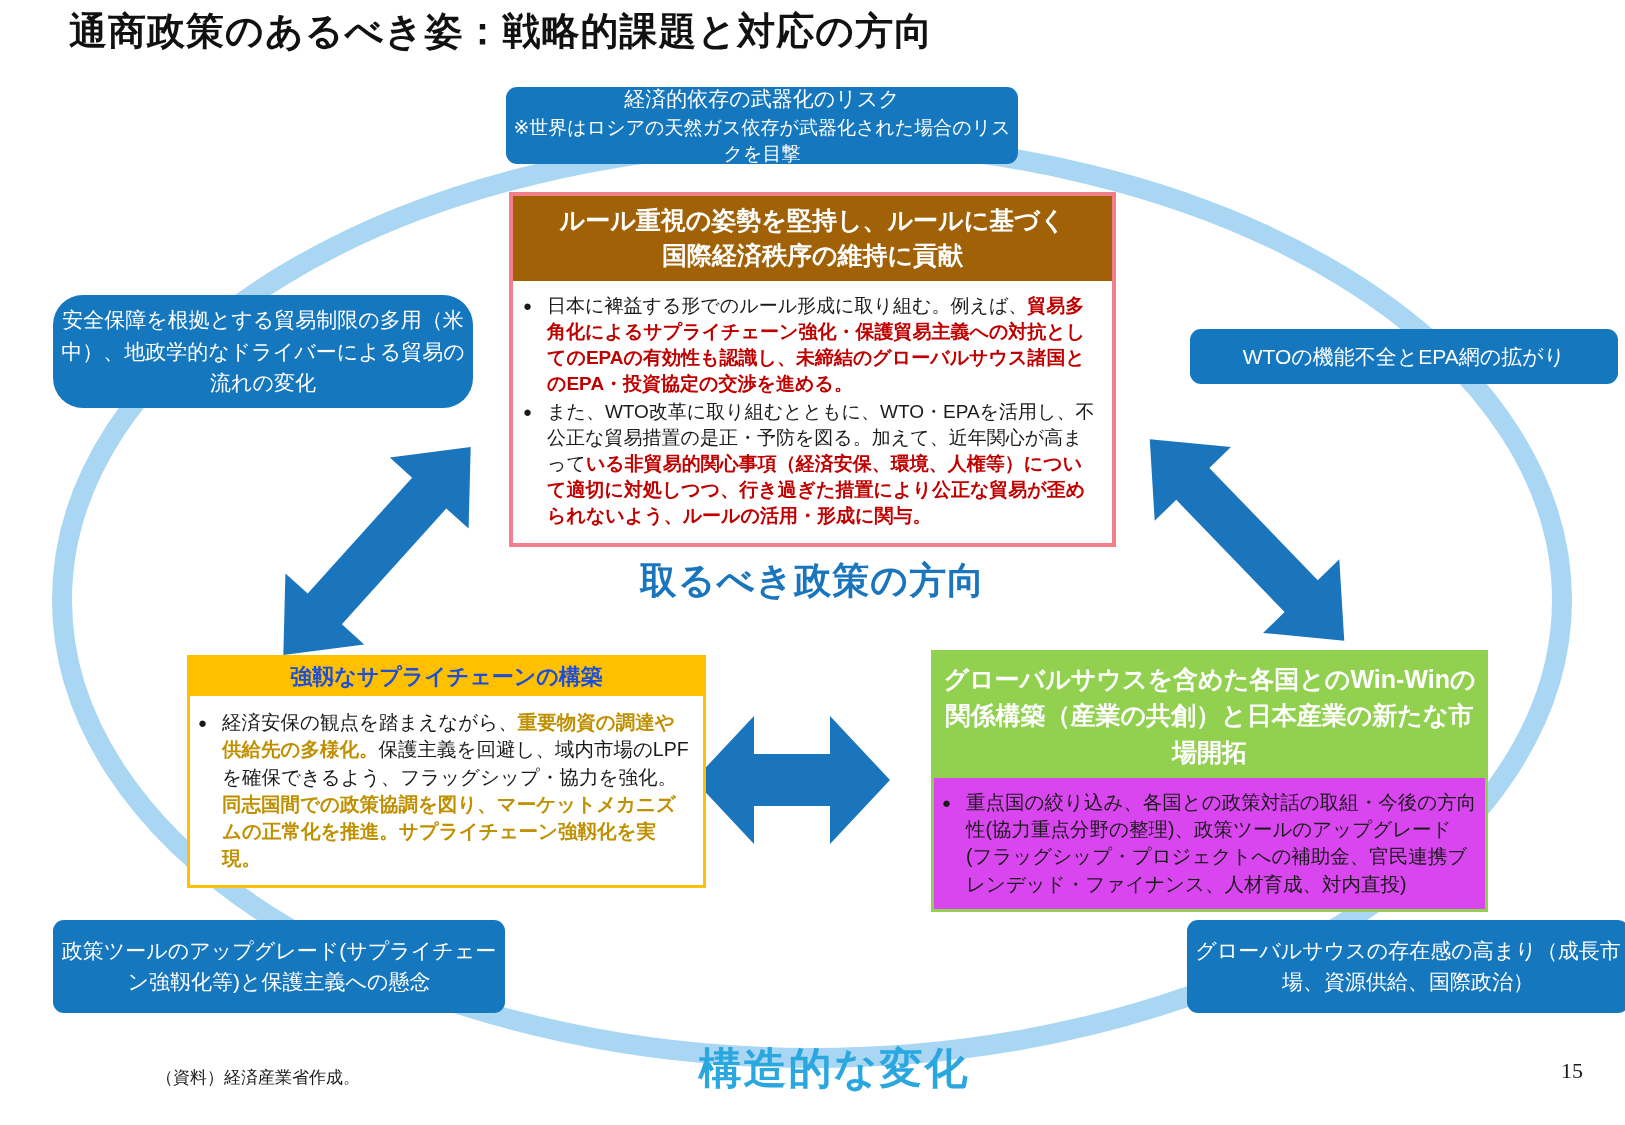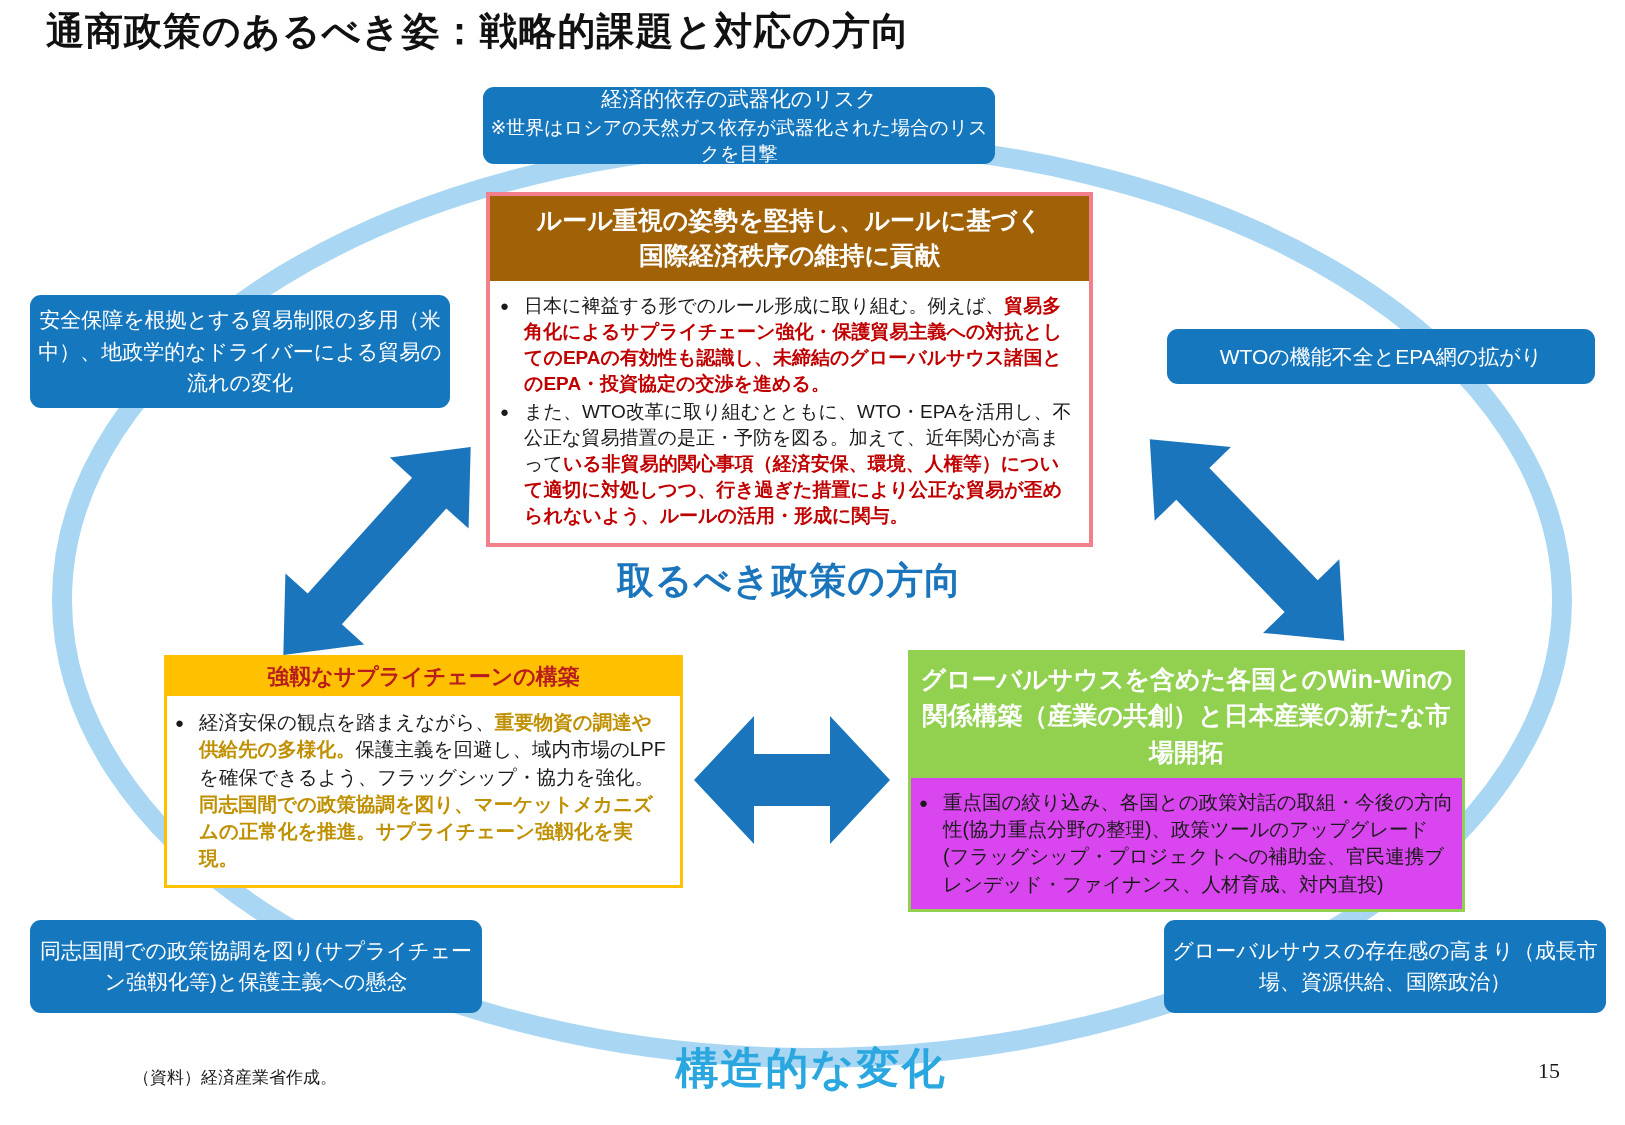--- a/index.html
+++ b/index.html
@@ -2,50 +2,50 @@
 <html><head>
 <meta charset="utf-8">
 <style>
   * { margin:0; padding:0; box-sizing:border-box; }
   html,body { background:#ffffff; }
   body { font-family:"Liberation Sans","DejaVu Sans",sans-serif; }
   .slide { position:relative; width:1625px; height:1125px; background:#ffffff; overflow:hidden; }
 
   .bg-svg { position:absolute; left:0; top:0; z-index:0; }
 
-  .layer { position:absolute; z-index:2; }
+  .layer { position:absolute; z-index:2;margin-left:23px; }
 
   .page-title { left:46px; top:6px; font-size:38px; font-weight:bold; color:#111111; letter-spacing:1px; }
 
   .blue-box { background:#1577BE; color:#ffffff; border-radius:11px; display:flex; flex-direction:column;
               align-items:center; justify-content:center; text-align:center; }
   .box-top    { left:483px; top:87px;  width:512px; height:77px; }
   .box-top .l1 { font-size:21px; }
   .box-top .l2 { font-size:19px; margin-top:2px; }
-  .box-left   { left:30px;  top:295px; width:420px; height:113px; font-size:21px; line-height:1.5; padding:0 8px; }
+  .box-left   { left:30px;  top:295px; width:420px; height:113px; font-size:21px; line-height:1.5; padding:0 8px;border-radius:30px; }
   .box-right  { left:1167px;top:329px; width:428px; height:55px;  font-size:21px; }
   .box-bleft  { left:30px;  top:920px; width:452px; height:93px;  font-size:21px; line-height:1.45; padding:0 6px; }
   .box-bright { left:1164px;top:920px; width:442px; height:93px;  font-size:21px; line-height:1.45; padding:0 6px; }
 
   .rule-box { left:486px; top:192px; width:607px; border:4px solid #F2808A; background:#ffffff; }
   .rule-head { background:#a16207; color:#ffffff; font-weight:bold; font-size:25px; text-align:center;
                line-height:1.4; padding:7px 2px 8px 2px; }
   .rule-body { padding:12px 14px 14px 10px; font-size:19px; line-height:1.37; color:#1a1a1a; }
 
   .bullet-row { display:flex; }
   .bullet-row + .bullet-row { margin-top:2px; }
   .bullet-mark { width:24px; flex:0 0 24px; font-size:15px; padding-top:3px; }
   .bullet-text { flex:1; }
   .em-red  { color:#C00000; font-weight:bold; }
   .em-gold { color:#BF9000; font-weight:bold; }
 
   .center-label { left:486px; top:556px; width:607px; text-align:center; font-size:37px; font-weight:bold; color:#1B75BC; letter-spacing:1px; }
 
   .supply-box { left:164px; top:655px; width:519px; border:3px solid #FFC000; background:#ffffff; }
-  .supply-head { background:#FFC000; color:#b91c1c; font-weight:bold; font-size:22px; text-align:center; padding:4px 2px; }
+  .supply-head { background:#FFC000; color:#1d4ed8; font-weight:bold; font-size:22px; text-align:center; padding:4px 2px; }
   .supply-body { padding:13px 10px 12px 8px; font-size:19.5px; line-height:1.4; color:#1a1a1a; }
 
   .gs-box { left:908px; top:650px; width:557px; border:3px solid #92D050; background:#d946ef; }
   .gs-head { background:#92D050; color:#ffffff; font-weight:bold; font-size:25px; text-align:center; line-height:1.45; padding:8px 4px; }
   .gs-body { padding:11px 8px 11px 8px; font-size:19.5px; line-height:1.4; color:#1a1a1a; }
 
   .bottom-label { left:486px; top:1040px; width:650px; text-align:center; font-size:43px; font-weight:bold; color:#2BA7E0; letter-spacing:2px; }
   .source-note { left:133px; top:1066px; font-size:17px; color:#1a1a1a; }
   .page-number { left:1538px; top:1058px; font-size:22px; color:#1a1a1a; font-family:"Liberation Serif","DejaVu Serif",serif; }
 </style>
@@ -115,21 +115,21 @@
     <div class="gs-head">グローバルサウスを含めた各国とのWin-Winの関係構築（産業の共創）と日本産業の新たな市場開拓</div>
     <div class="gs-body">
       <div class="bullet-row">
         <span class="bullet-mark">●</span>
         <div class="bullet-text">重点国の絞り込み、各国との政策対話の取組・今後の方向性(協力重点分野の整理)、政策ツールのアップグレード(フラッグシップ・プロジェクトへの補助金、官民連携ブレンデッド・ファイナンス、人材育成、対内直投)</div>
       </div>
     </div>
   </div>
 
   <div class="layer blue-box box-bleft">
-    <div>同志国間での政策協調を図り(サプライチェーン強靱化等)と保護主義への懸念</div>
+    <div>政策ツールのアップグレード(サプライチェーン強靱化等)と保護主義への懸念</div>
   </div>
 
   <div class="layer blue-box box-bright">
     <div>グローバルサウスの存在感の高まり（成長市場、資源供給、国際政治）</div>
   </div>
 
   <div class="layer bottom-label">構造的な変化</div>
   <div class="layer source-note">（資料）経済産業省作成。</div>
   <div class="layer page-number">15</div>
 

